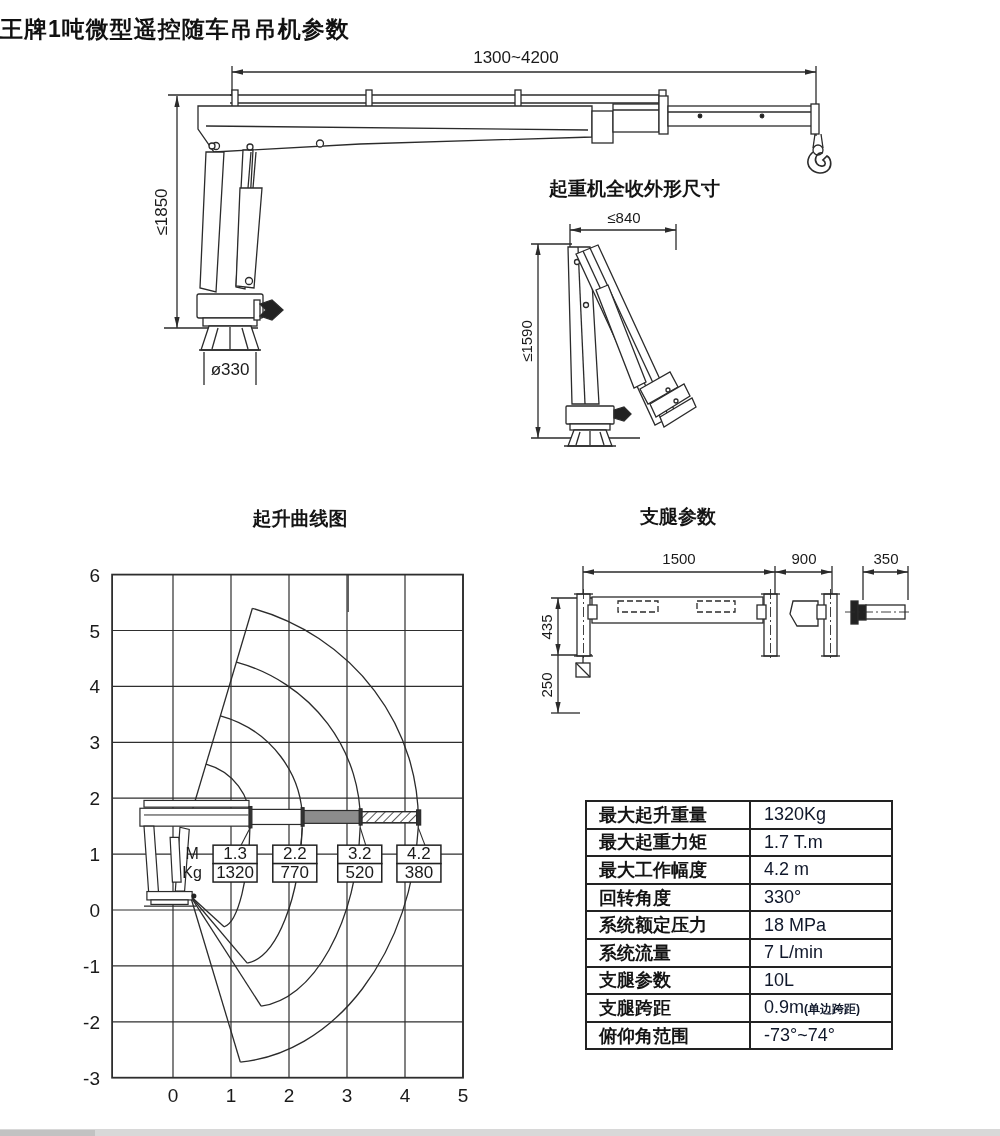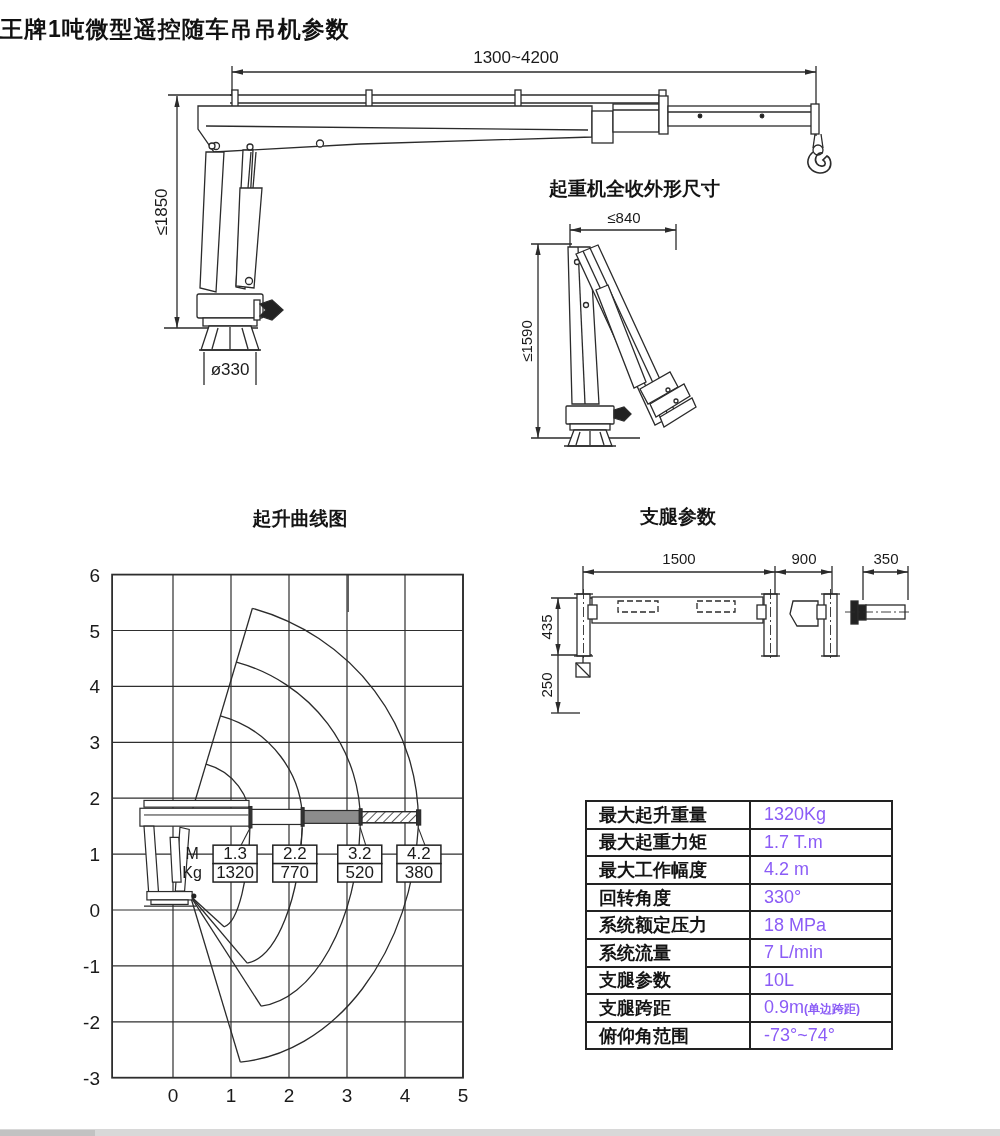--- a/index.html
+++ b/index.html
@@ -15,21 +15,21 @@
   #spec-title{left:577px;top:772px;width:324px;text-align:center;font-size:20px;}
   svg{position:absolute;left:0;top:0;}
   svg text{font-family:"Liberation Sans",sans-serif;fill:#1a1a1a;}
   .dimtxt{font-size:17px;}
   .dimtxt-s{font-size:15px;}
   table.spec{position:absolute;left:585px;top:800px;width:308px;border-collapse:collapse;
              table-layout:fixed;}
   table.spec td{border:2px solid #222;height:25.6px;overflow:hidden;white-space:nowrap;}
   td.lbl{width:150px;padding:0 0 0 12px;font-family:"Liberation Serif",serif;
          font-weight:600;font-size:18px;color:#141414;}
-  td.val{padding:0 14px 0 13px;font-size:18px;color:#8b5cf6;}
+  td.val{padding:0 14px 0 13px;font-size:18px;color:#0f172a;}
   td.val .note{font-size:12px;font-weight:600;}
   #bottom-strip{left:0;top:1129px;width:1000px;height:7px;background:#d8d8d8;}
   #bottom-strip-dark{left:0;top:1130px;width:95px;height:6px;background:#c2c2c2;}
 </style>
 </head>
 <body>
 
 <div id="page">
 
   <div class="abs" id="page-title">王牌1吨微型遥控随车吊吊机参数</div>

